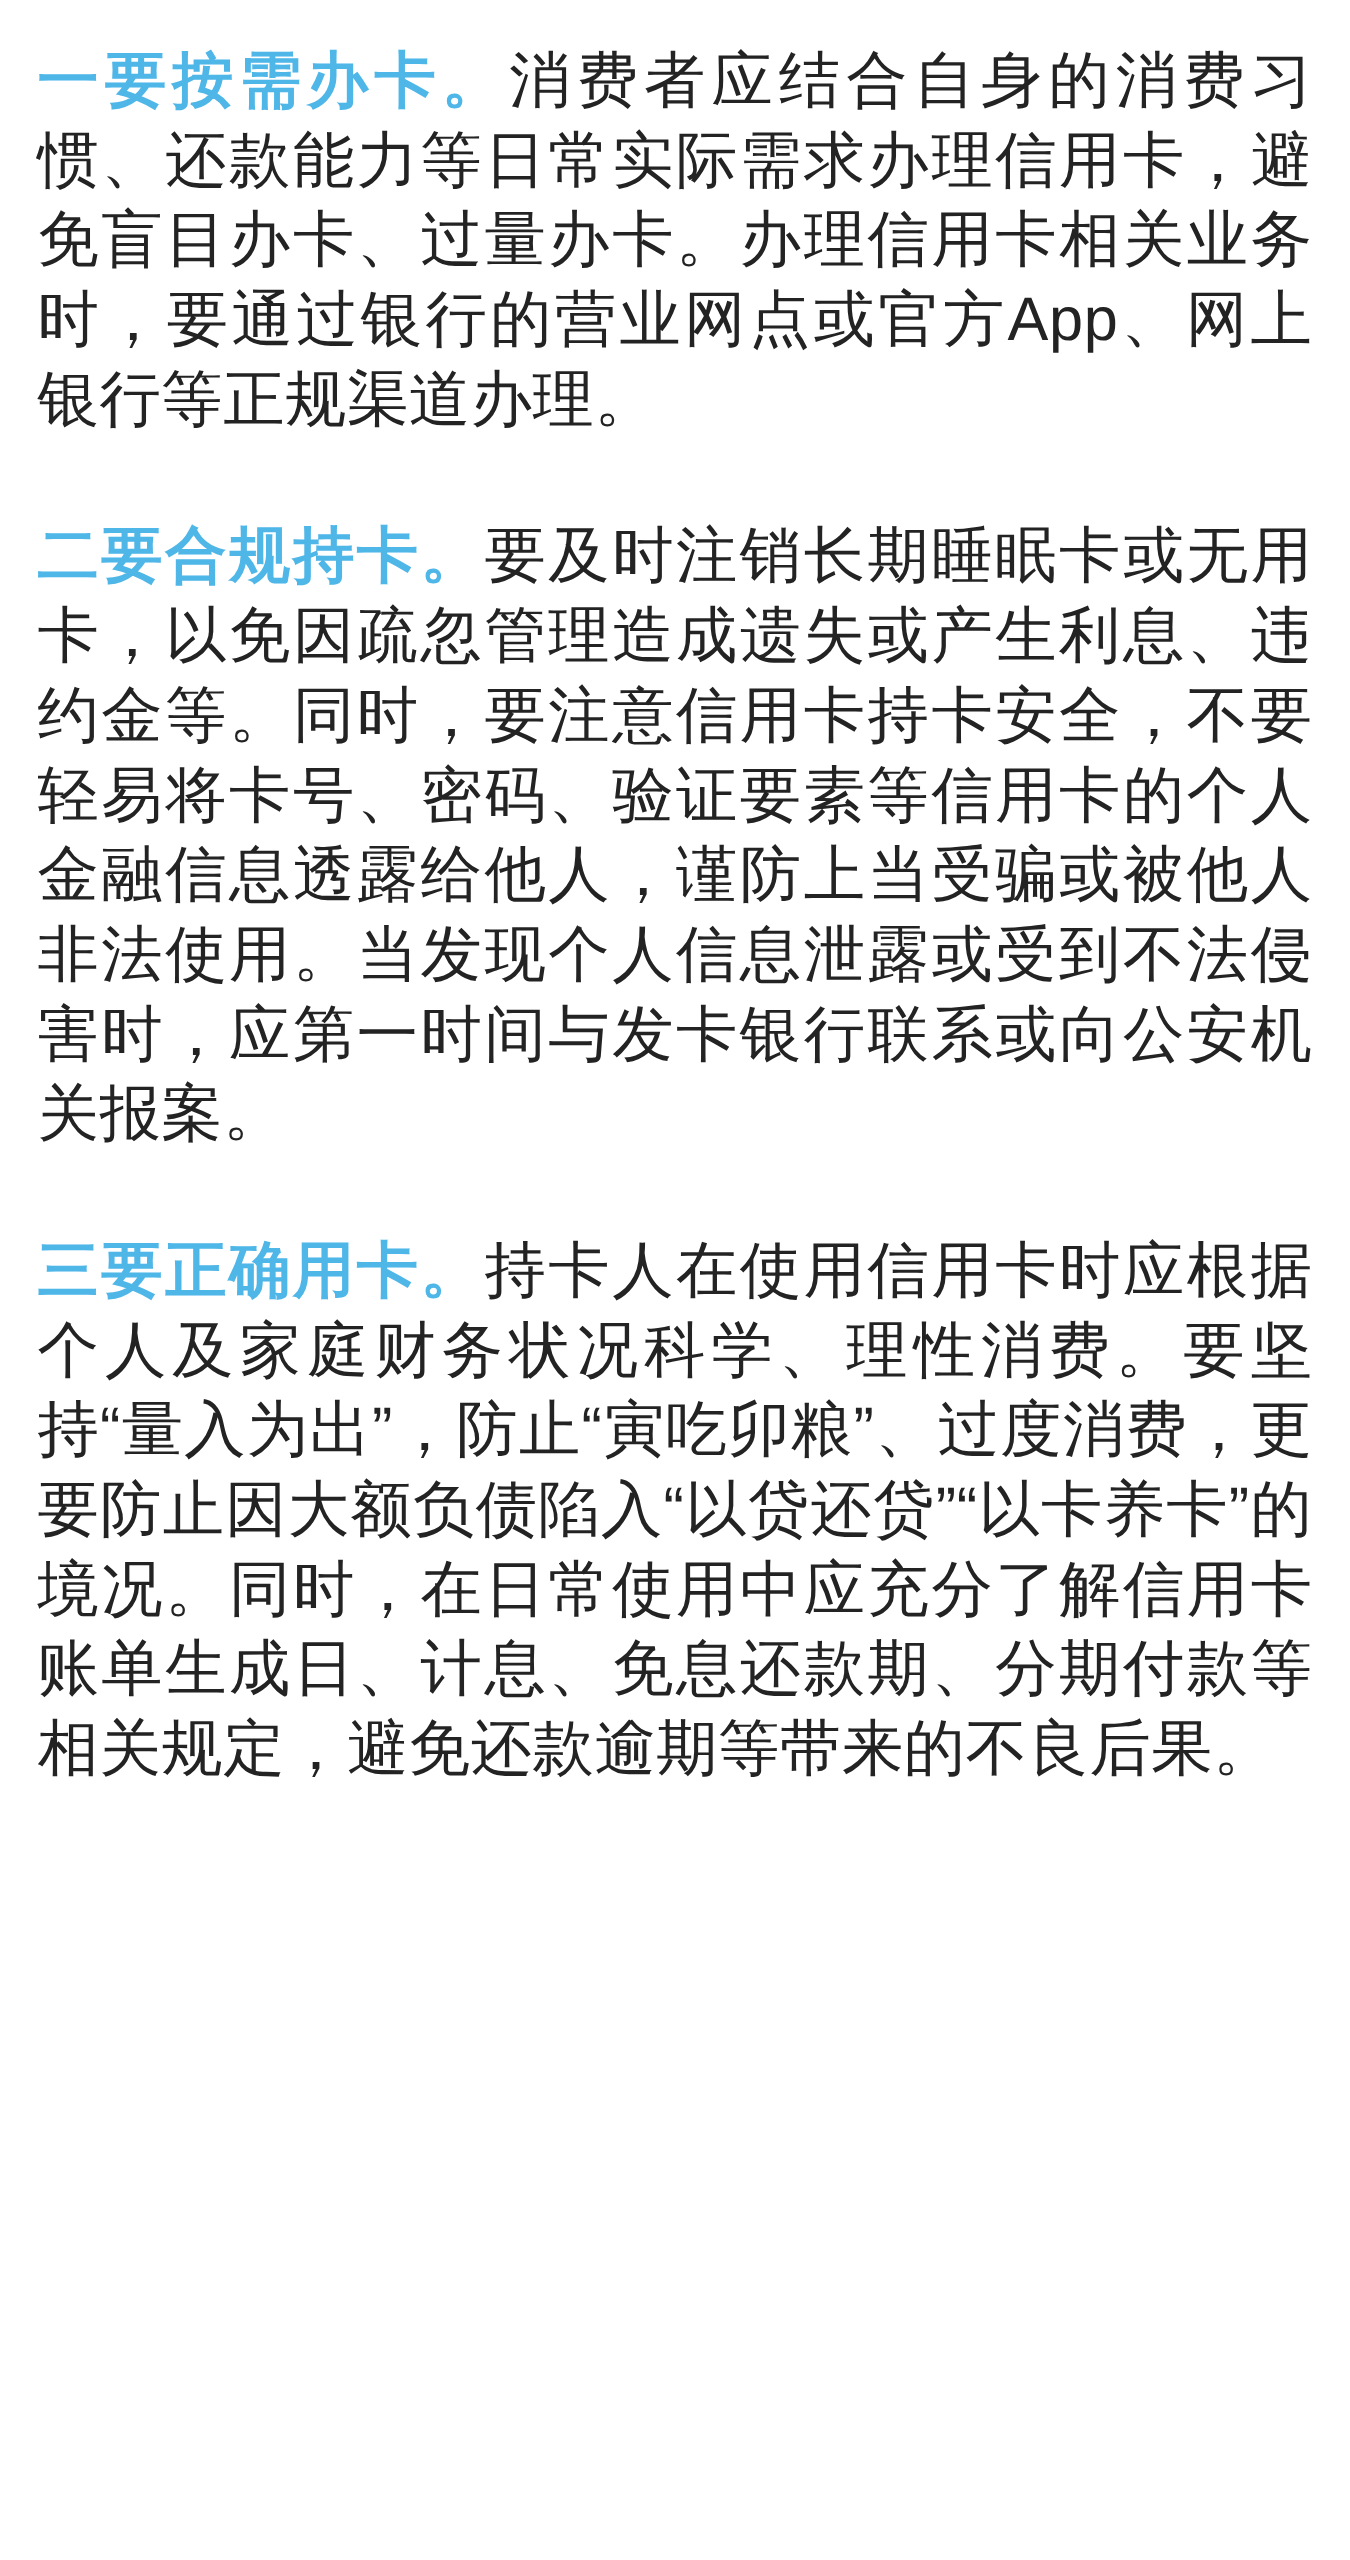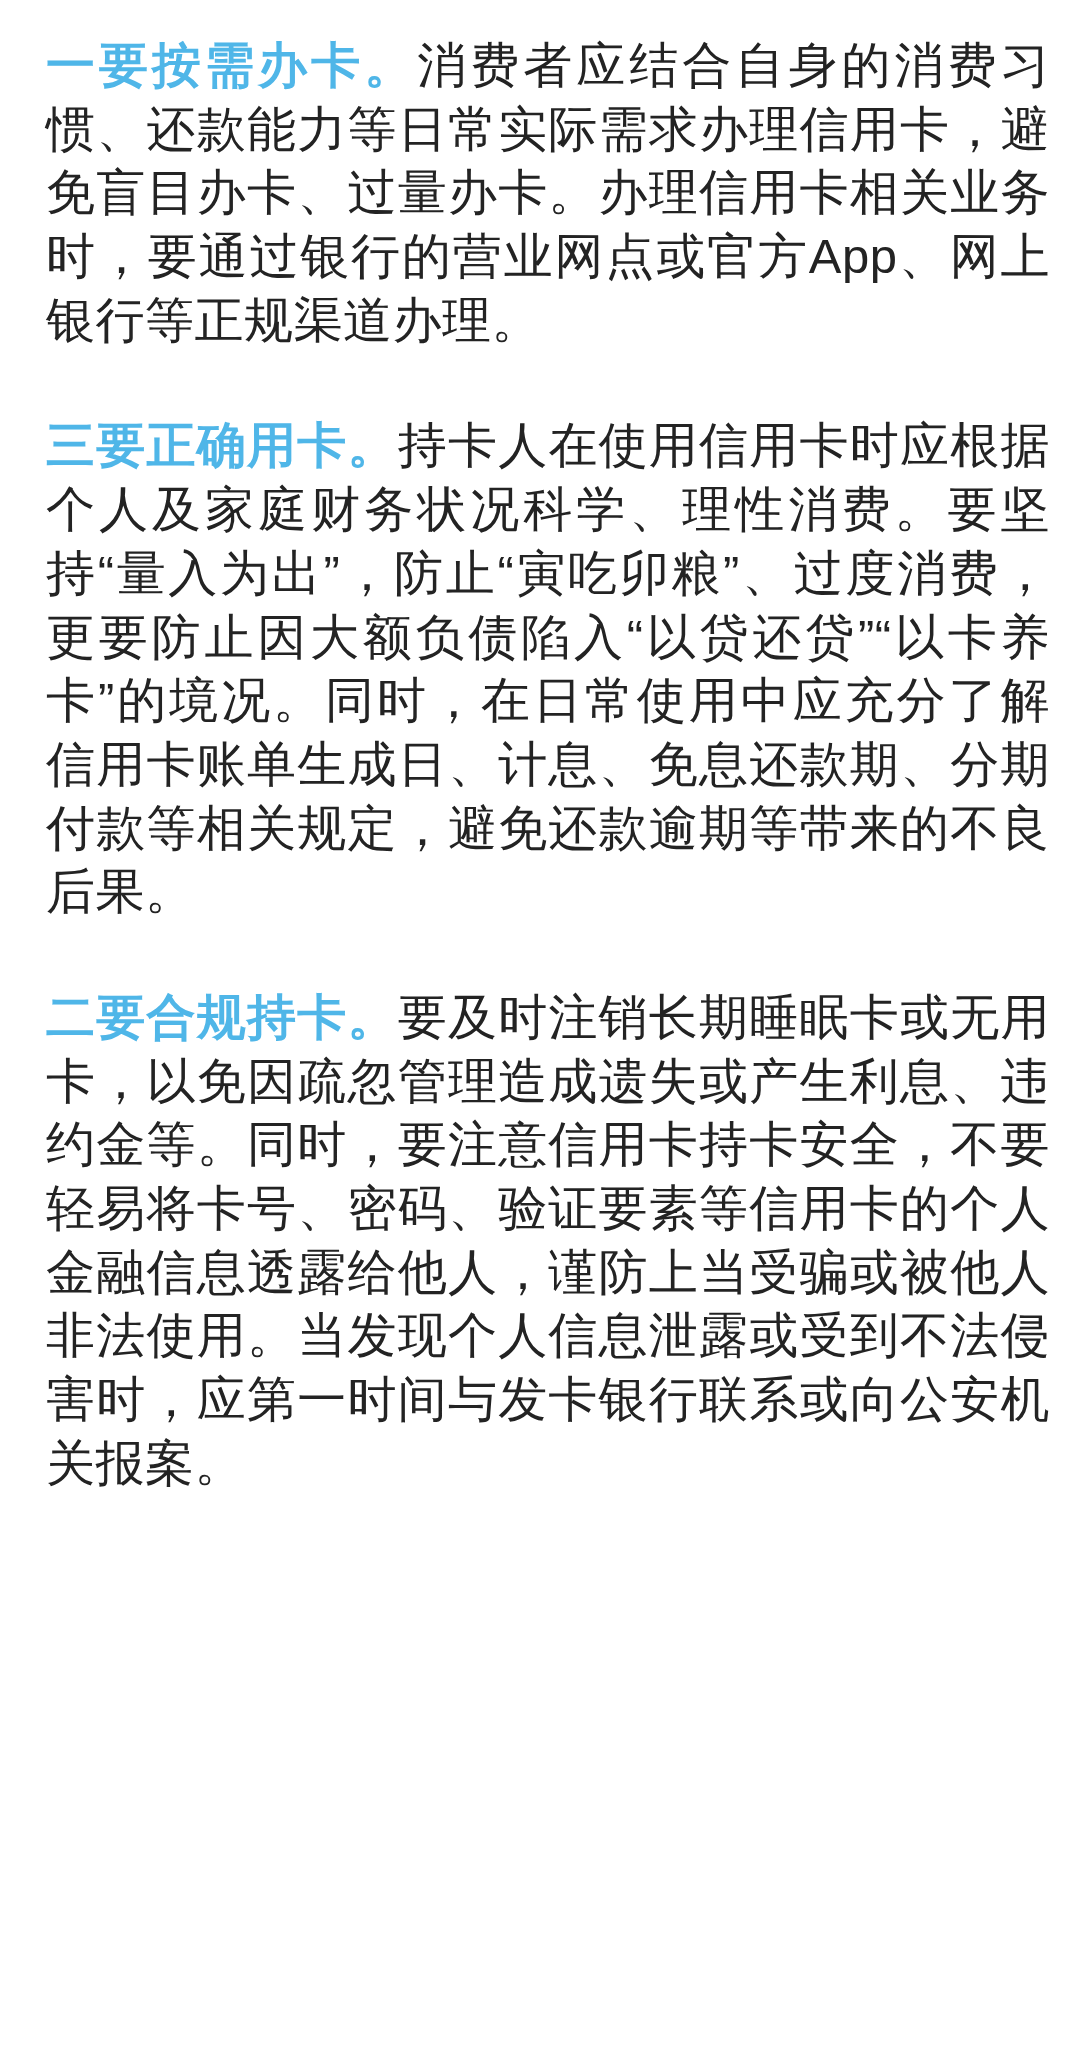--- a/index.html
+++ b/index.html
@@ -21,21 +21,21 @@
     padding: 34px 30px 40px 30px;
     background: #ffffff;
   }
   .para {
     font-size: 49px;
     line-height: 1.30;
     letter-spacing: 0.5px;
     text-align: justify;
     text-justify: inter-ideograph;
     color: #1f1f1f;
-    margin: 0 0 62px 16px;
+    margin: 0 0 62px 0;
     word-break: break-all;
   }
   .para:last-child {
     margin-bottom: 0;
   }
   .lead {
     color: #4fb6e8;
     font-weight: bold;
   }
   .body-text {
@@ -45,20 +45,20 @@
 </head>
 <body>
 
 <div class="page">
 
   <p class="para">
     <span class="lead">一要按需办卡。</span><span class="body-text">消费者应结合自身的消费习惯、还款能力等日常实际需求办理信用卡，避免盲目办卡、过量办卡。办理信用卡相关业务时，要通过银行的营业网点或官方App、网上银行等正规渠道办理。</span>
   </p>
 
   <p class="para">
-    <span class="lead">三要正确用卡。</span><span class="body-text">持卡人在使用信用卡时应根据个人及家庭财务状况科学、理性消费。要坚持“量入为出”，防止“寅吃卯粮”、过度消费，更要防止因大额负债陷入“以贷还贷”“以卡养卡”的境况。同时，在日常使用中应充分了解信用卡账单生成日、计息、免息还款期、分期付款等相关规定，避免还款逾期等带来的不良后果。</span>
+    <span class="lead">二要合规持卡。</span><span class="body-text">要及时注销长期睡眠卡或无用卡，以免因疏忽管理造成遗失或产生利息、违约金等。同时，要注意信用卡持卡安全，不要轻易将卡号、密码、验证要素等信用卡的个人金融信息透露给他人，谨防上当受骗或被他人非法使用。当发现个人信息泄露或受到不法侵害时，应第一时间与发卡银行联系或向公安机关报案。</span>
   </p>
 
   <p class="para">
-    <span class="lead">二要合规持卡。</span><span class="body-text">要及时注销长期睡眠卡或无用卡，以免因疏忽管理造成遗失或产生利息、违约金等。同时，要注意信用卡持卡安全，不要轻易将卡号、密码、验证要素等信用卡的个人金融信息透露给他人，谨防上当受骗或被他人非法使用。当发现个人信息泄露或受到不法侵害时，应第一时间与发卡银行联系或向公安机关报案。</span>
+    <span class="lead">三要正确用卡。</span><span class="body-text">持卡人在使用信用卡时应根据个人及家庭财务状况科学、理性消费。要坚持“量入为出”，防止“寅吃卯粮”、过度消费，更要防止因大额负债陷入“以贷还贷”“以卡养卡”的境况。同时，在日常使用中应充分了解信用卡账单生成日、计息、免息还款期、分期付款等相关规定，避免还款逾期等带来的不良后果。</span>
   </p>
 
 </div>
 
 </body></html>

